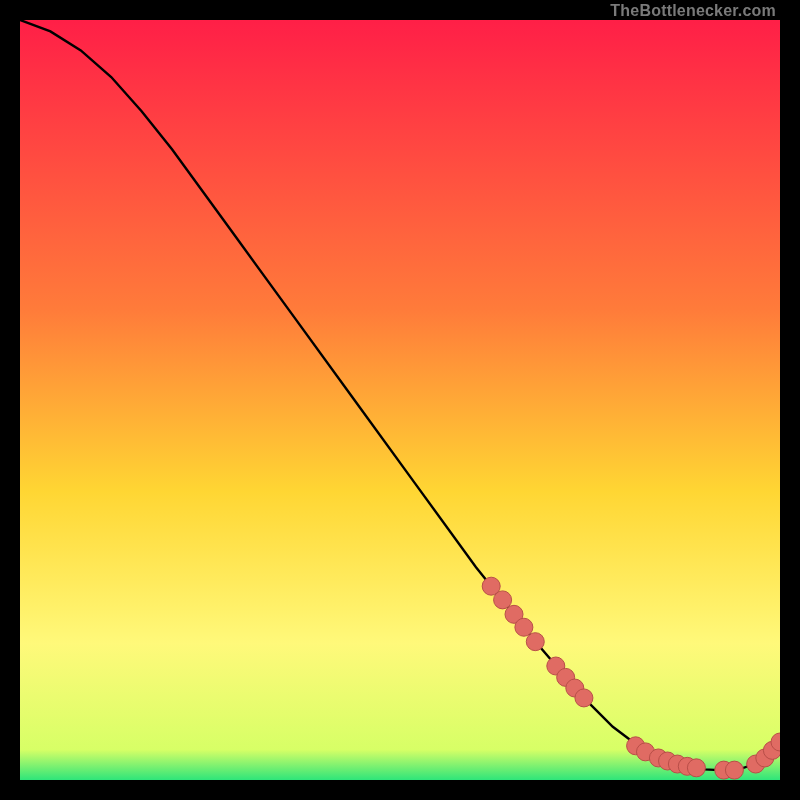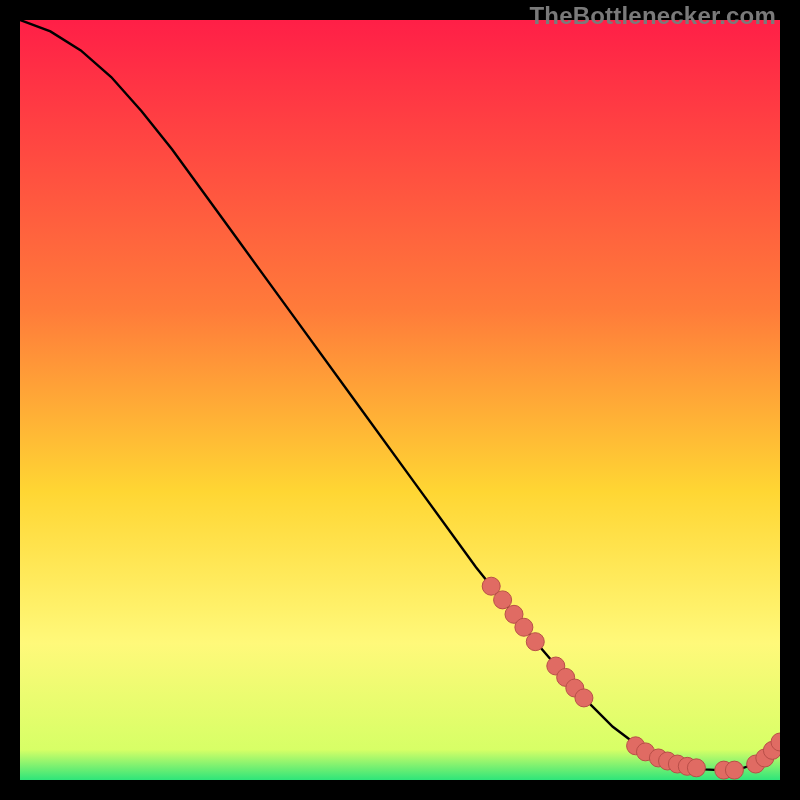--- a/index.html
+++ b/index.html
@@ -24,21 +24,21 @@
     left: 0;
     top: 0;
     width: 760px;
     height: 760px;
   }
   .attribution {
     position: absolute;
     top: 2px;
     right: 24px;
     color: #7a7a7a;
-    font-size: 24px;
+    font-size: 16px;
     font-weight: 600;
     letter-spacing: 0.2px;
   }
 </style>
 </head>
 <body>
 
 <div class="frame">
   <svg class="plot-area" viewBox="0 0 760 760">
     <defs>

